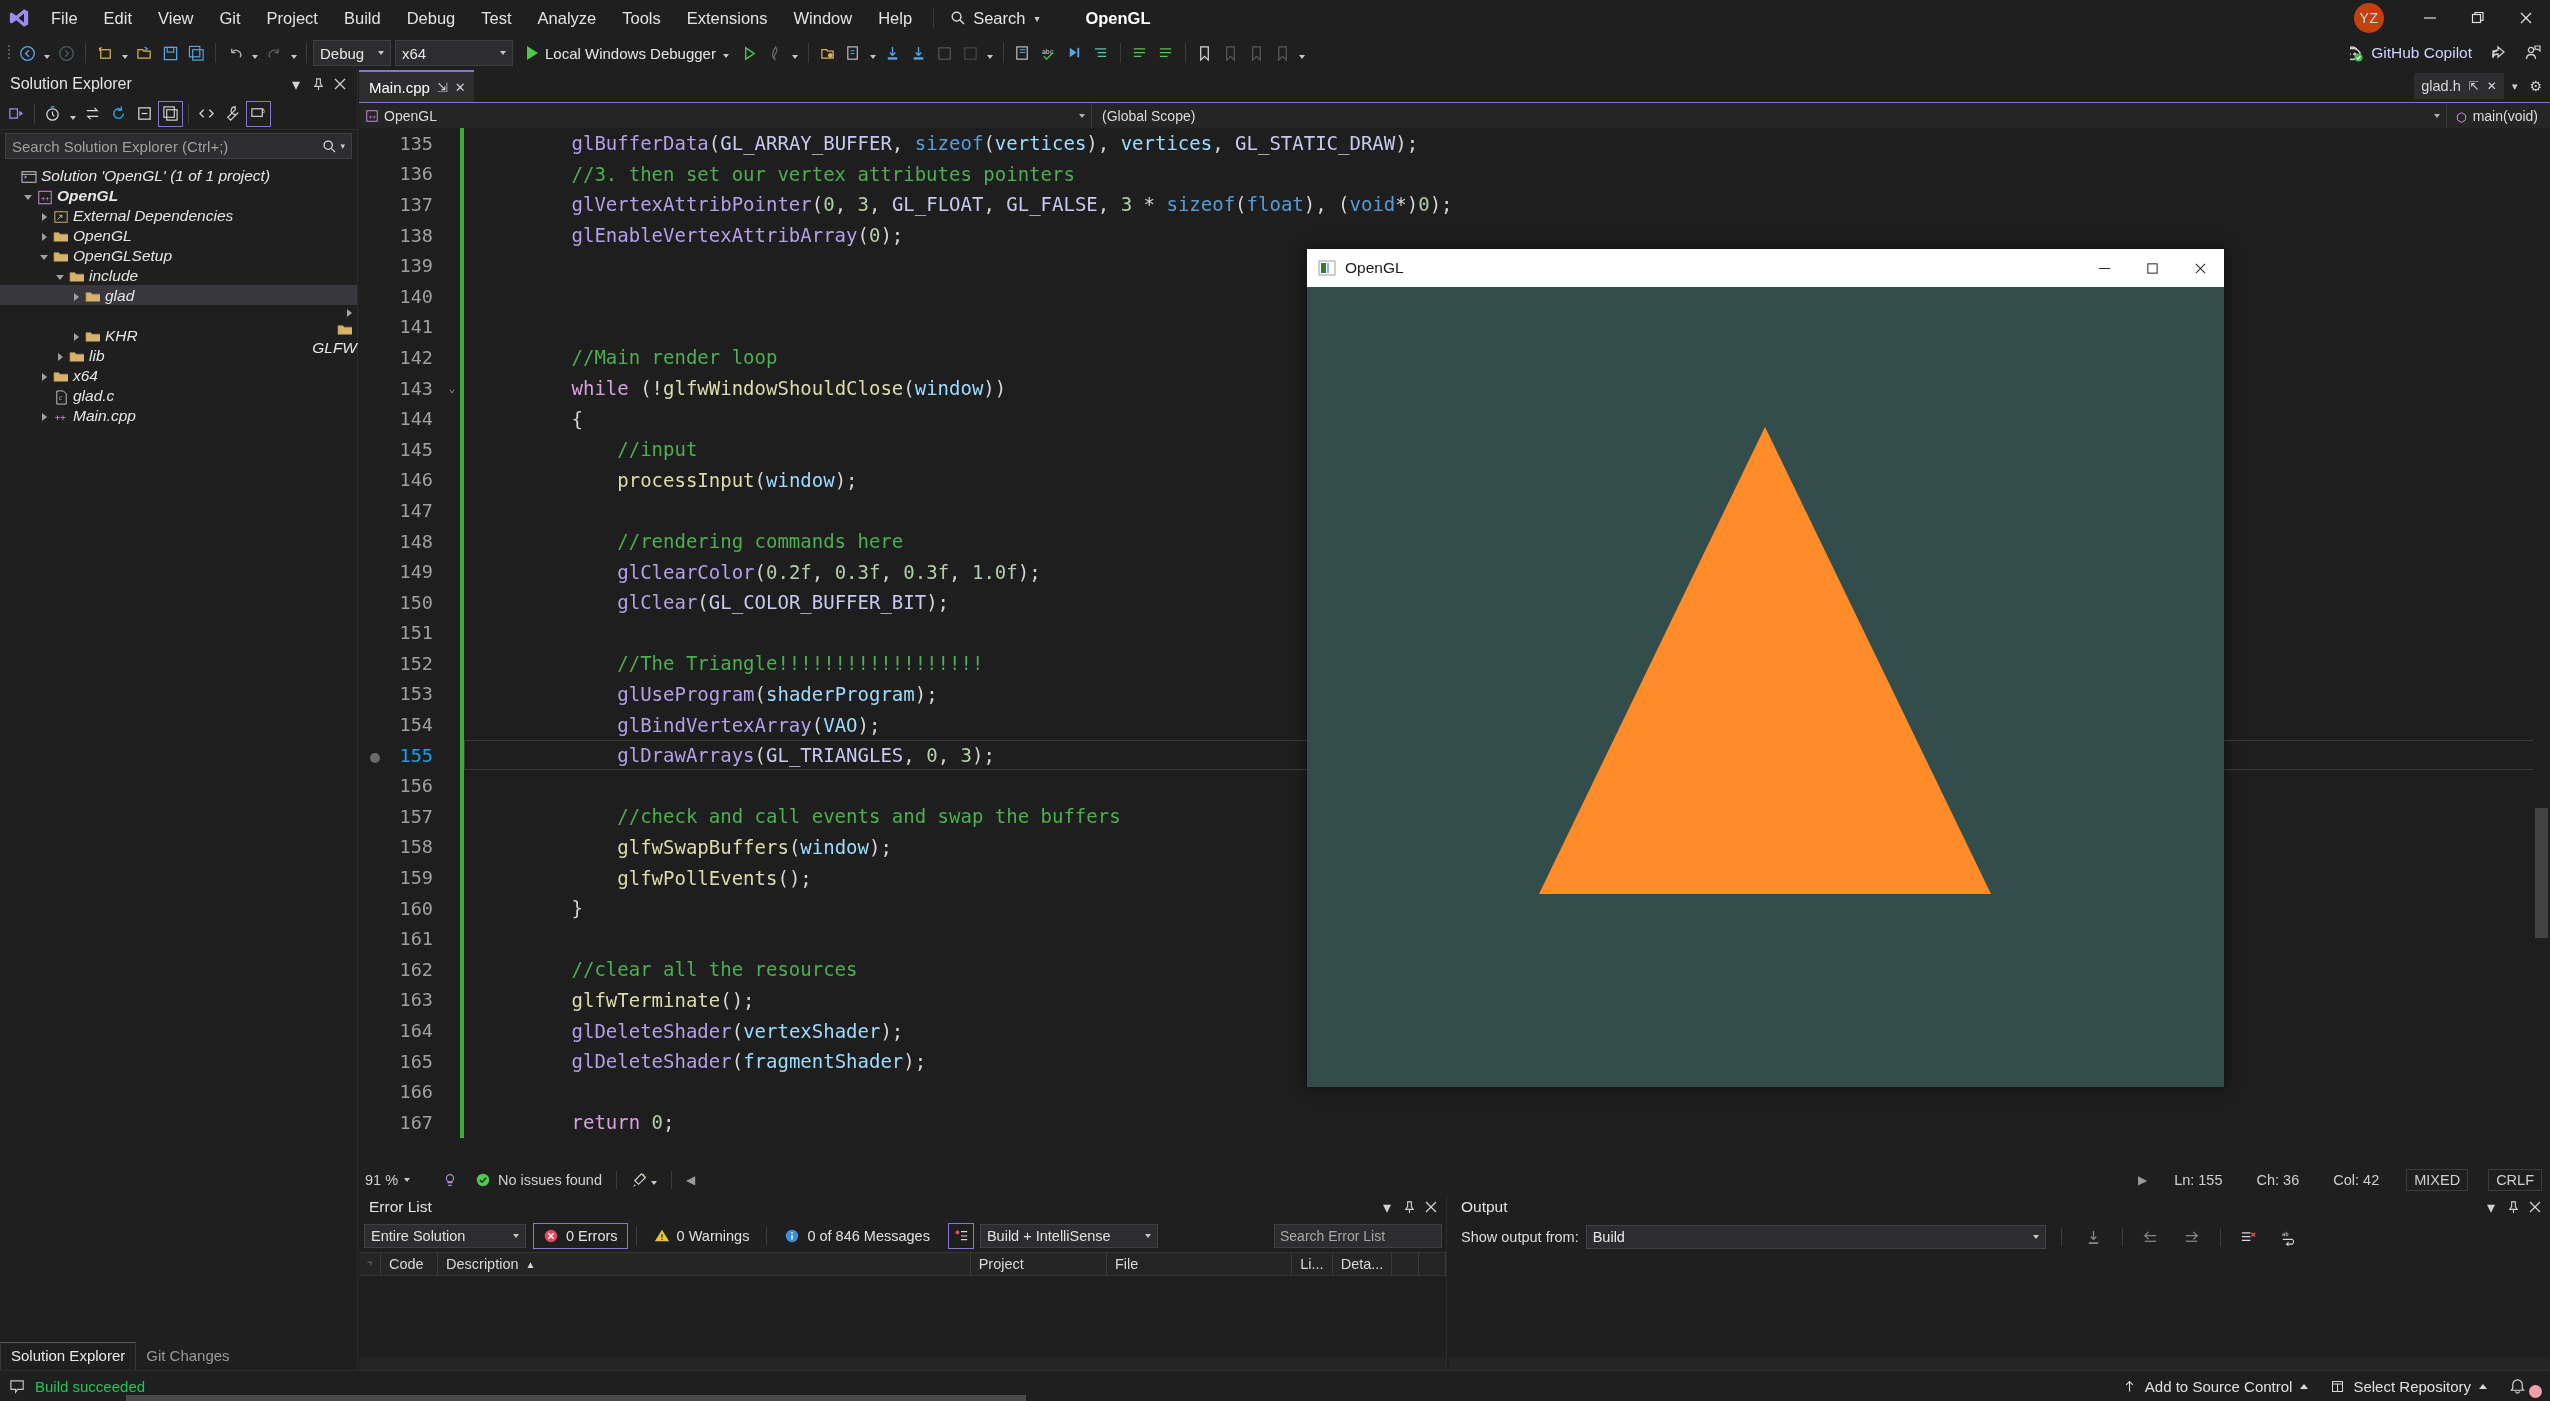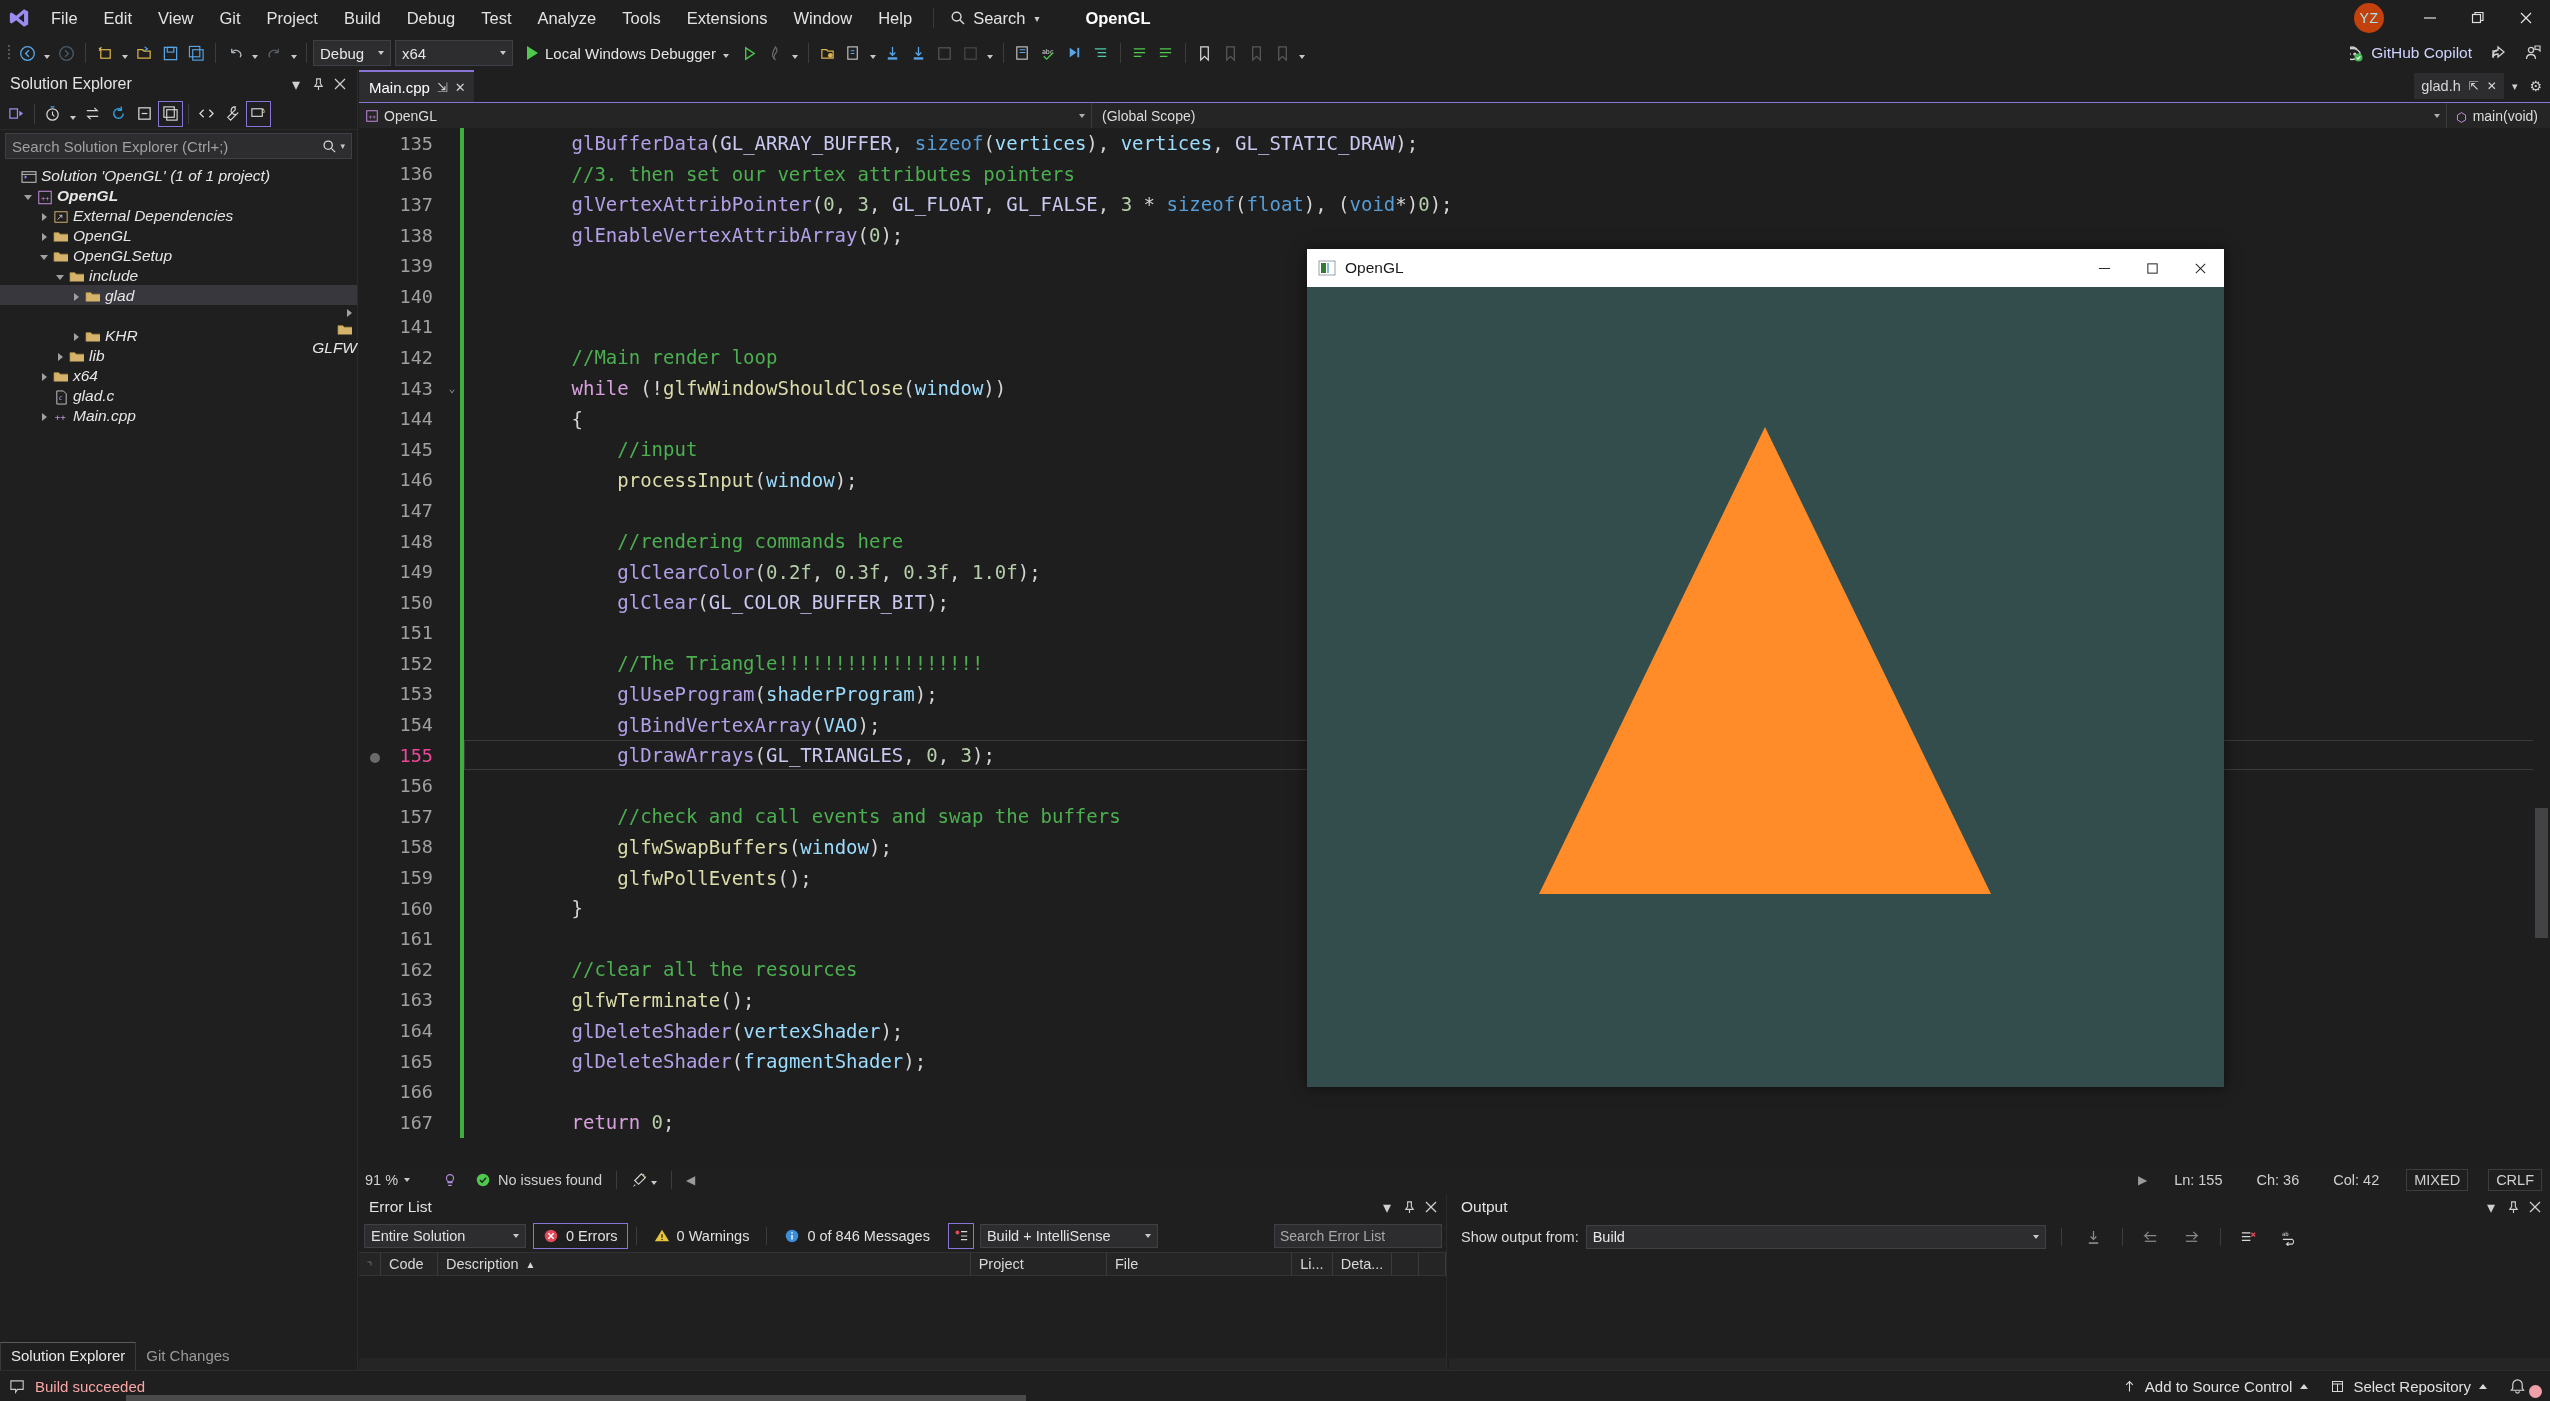--- a/index.html
+++ b/index.html
@@ -115,21 +115,21 @@
   .breadcrumb { height:26px; background:#252526; border-top:1px solid #8a74d6; display:flex; align-items:center; font-size:14px; position:relative;}
   .bc-proj { display:flex; align-items:center; gap:5px; padding-left:6px; color:#dcdcdc; width:720px;}
   .bc-caret { border-left:3.5px solid transparent;border-right:3.5px solid transparent;border-top:4px solid #b0b0b0; margin-right:6px;}
   .bc-scope { color:#dcdcdc; flex:1; }
   .bc-func { display:flex; align-items:flex-end; gap:5px; color:#dcdcdc; padding-right:12px; }
   .bc-sep { width:1px; height:26px; background:#3a3a3a; }
 
   .code-wrap { position:absolute; left:0; top:58px; right:0; bottom:0; background:#1e1e1e; overflow:hidden; }
   .code-row { height:30.6px; display:flex; align-items:center; position:relative; font-family:"DejaVu Sans Mono", monospace; font-size:19px; }
   .gutter-num { width:85px; text-align:right; padding-right:11px; color:#a0a0a0; font-size:18.5px; flex:0 0 85px;}
-  .gutter-num.cur { color:#ec4899; }
+  .gutter-num.cur { color:#0ea5e9; }
   .fold { width:16px; flex:0 0 16px; text-align:center; color:#9a9a9a; font-size:11px;}
   .changebar { width:4px; flex:0 0 4px; background:#3fae3f; height:30.6px; }
   .codetext { white-space:pre; padding-left:16px; letter-spacing:0px;}
   .bpcol { position:absolute; left:9px; width:16px; height:16px; }
   .cur-line-box { position:absolute; left:105px; right:0; height:30px; border:1px solid #3b3b3b; }
 
   
   .c-com   { color:#4caf50; }
   .c-fn    { color:#dcdcaa; }
   .c-glfn  { color:#b4a0e8; }
@@ -187,21 +187,21 @@
   .out-lbl { font-size:14.5px; color:#dcdcdc; }
   .out-combo { height:24px; width:460px; background:#2d2d30; border:1px solid #3f3f46; display:flex; align-items:center; padding:0 6px; font-size:14.5px; color:#e8e8e8; position:relative;}
   .out-body { position:absolute; left:0; top:62px; right:0; bottom:12px; }
   .out-scroll { position:absolute; left:0; bottom:0; width:100%; height:12px; background:#252526; }
 
   
   .statusbar {
     position:absolute; left:0; bottom:0; width:2550px; height:31px; background:#1f1f1f;
     display:flex; align-items:center; border-top:1px solid #2d2d2d;
   }
-  .sb-left { display:flex; align-items:center; gap:9px; padding-left:9px; font-size:15px; color:#fca5a5;}
+  .sb-left { display:flex; align-items:center; gap:9px; padding-left:9px; font-size:15px; color:#22c55e;}
   .sb-right { position:absolute; right:6px; display:flex; align-items:center; gap:0px; font-size:15px; color:#e0e0e0;}
   .sb-chip { display:flex; align-items:center; gap:8px; padding:0 11px; height:28px; }
   .sb-up { border-left:4px solid transparent; border-right:4px solid transparent; border-bottom:5px solid #d8d8d8; }
   .bell-badge { width:13px;height:13px;border-radius:50%;background:#f0a0a8;position:absolute;right:2px;bottom:2px;}
 
   .hscroll-bottom { position:absolute; left:126px; bottom:0px; width:900px; height:6px; background:#4a4a4a; }
 
   
   .ed-vscroll { position:absolute; right:0; top:58px; width:17px; bottom:0; background:#1e1e1e; }
   .ed-vthumb { position:absolute; right:2px; top:680px; width:13px; height:130px; background:#434346; }

